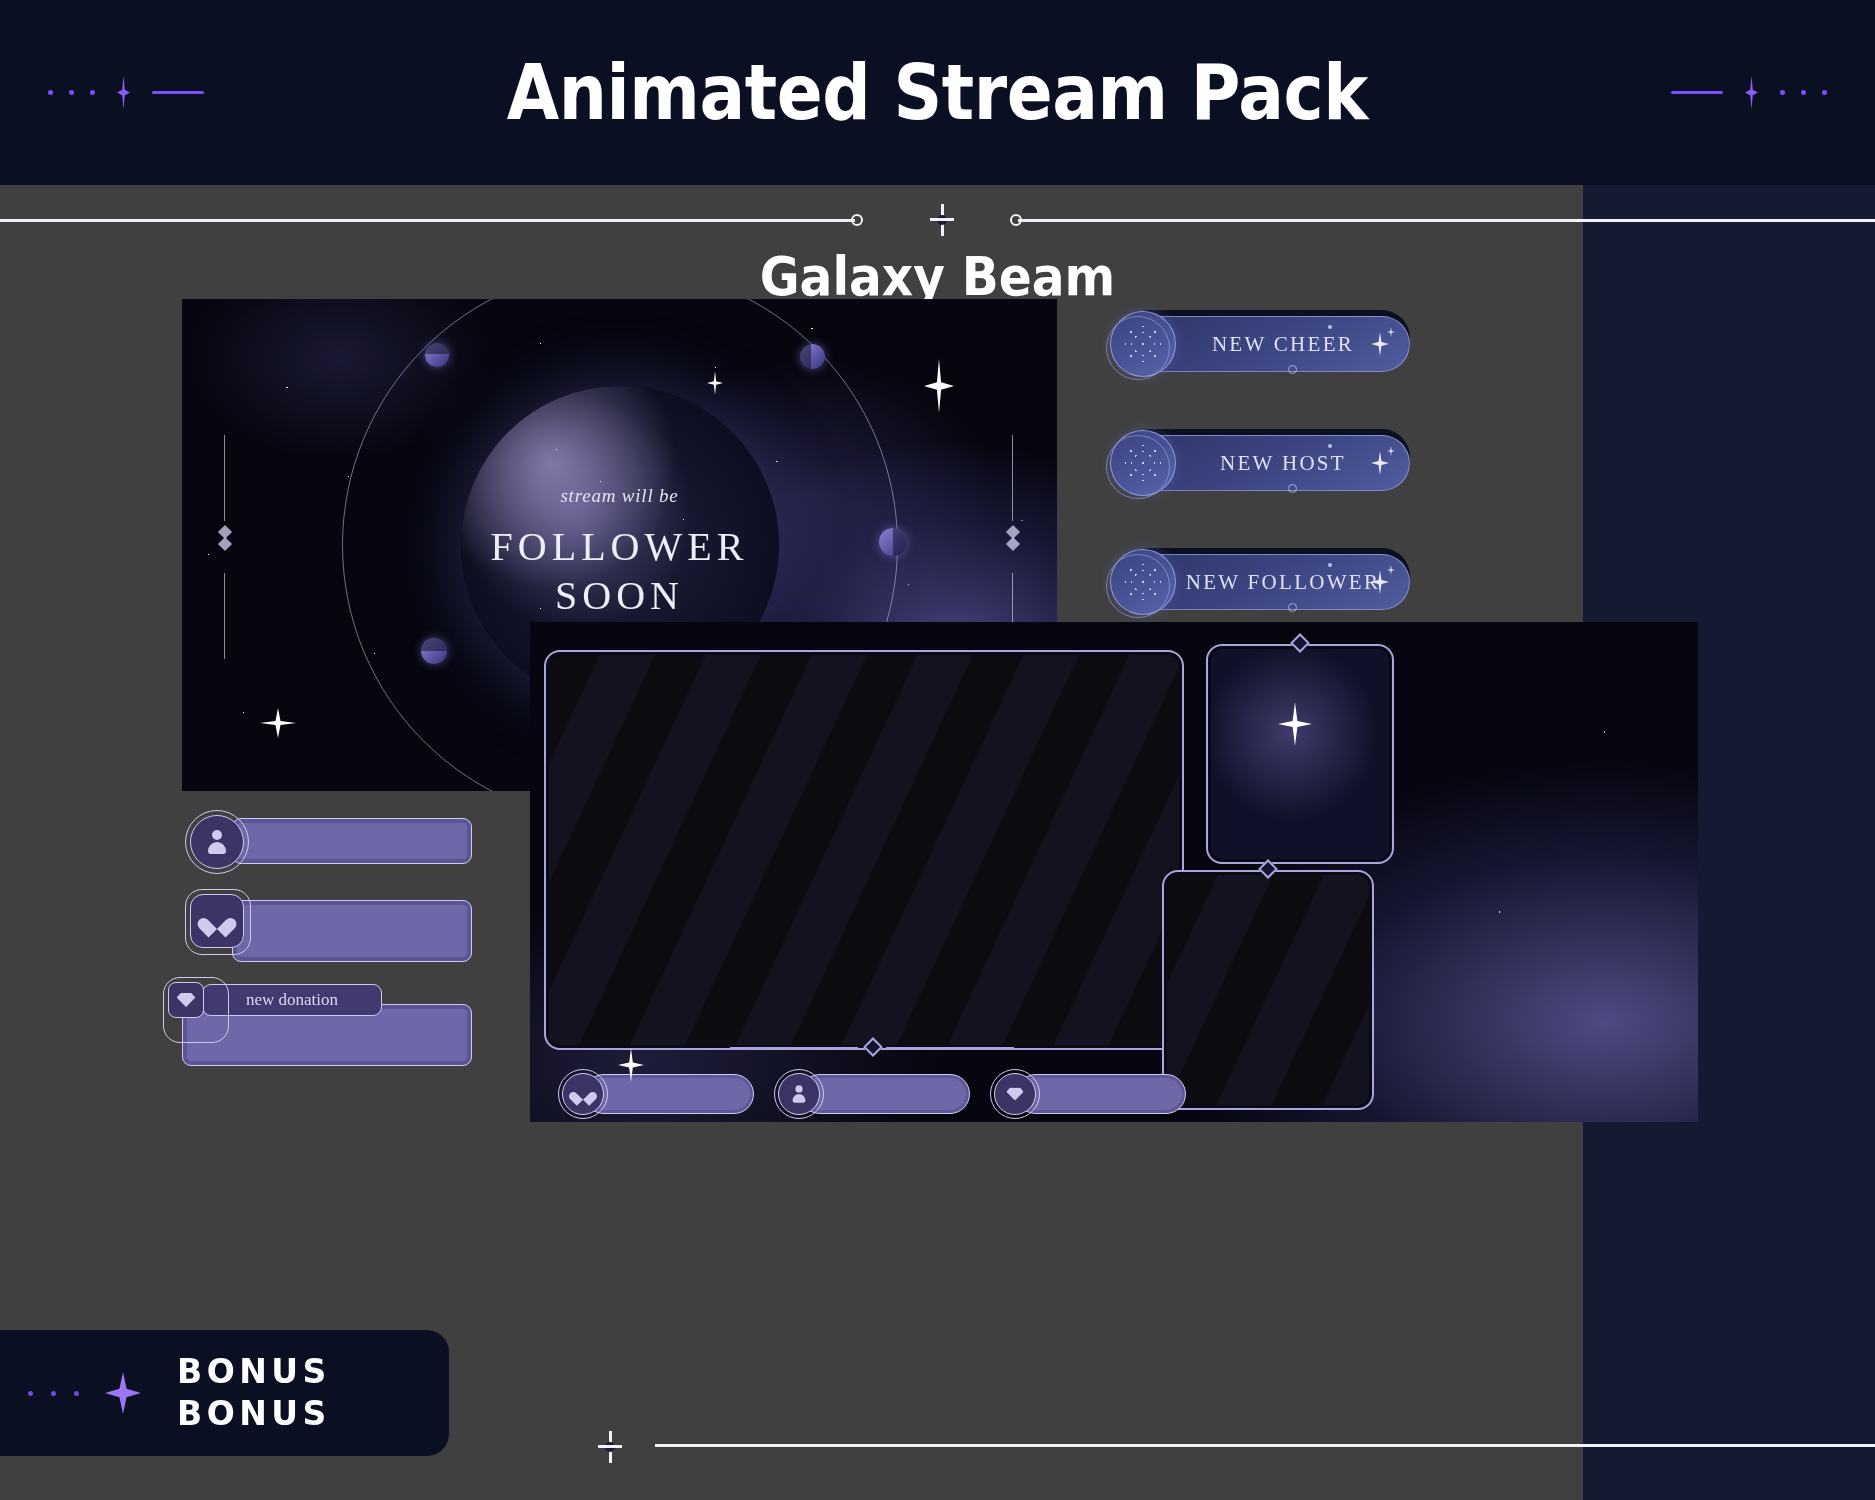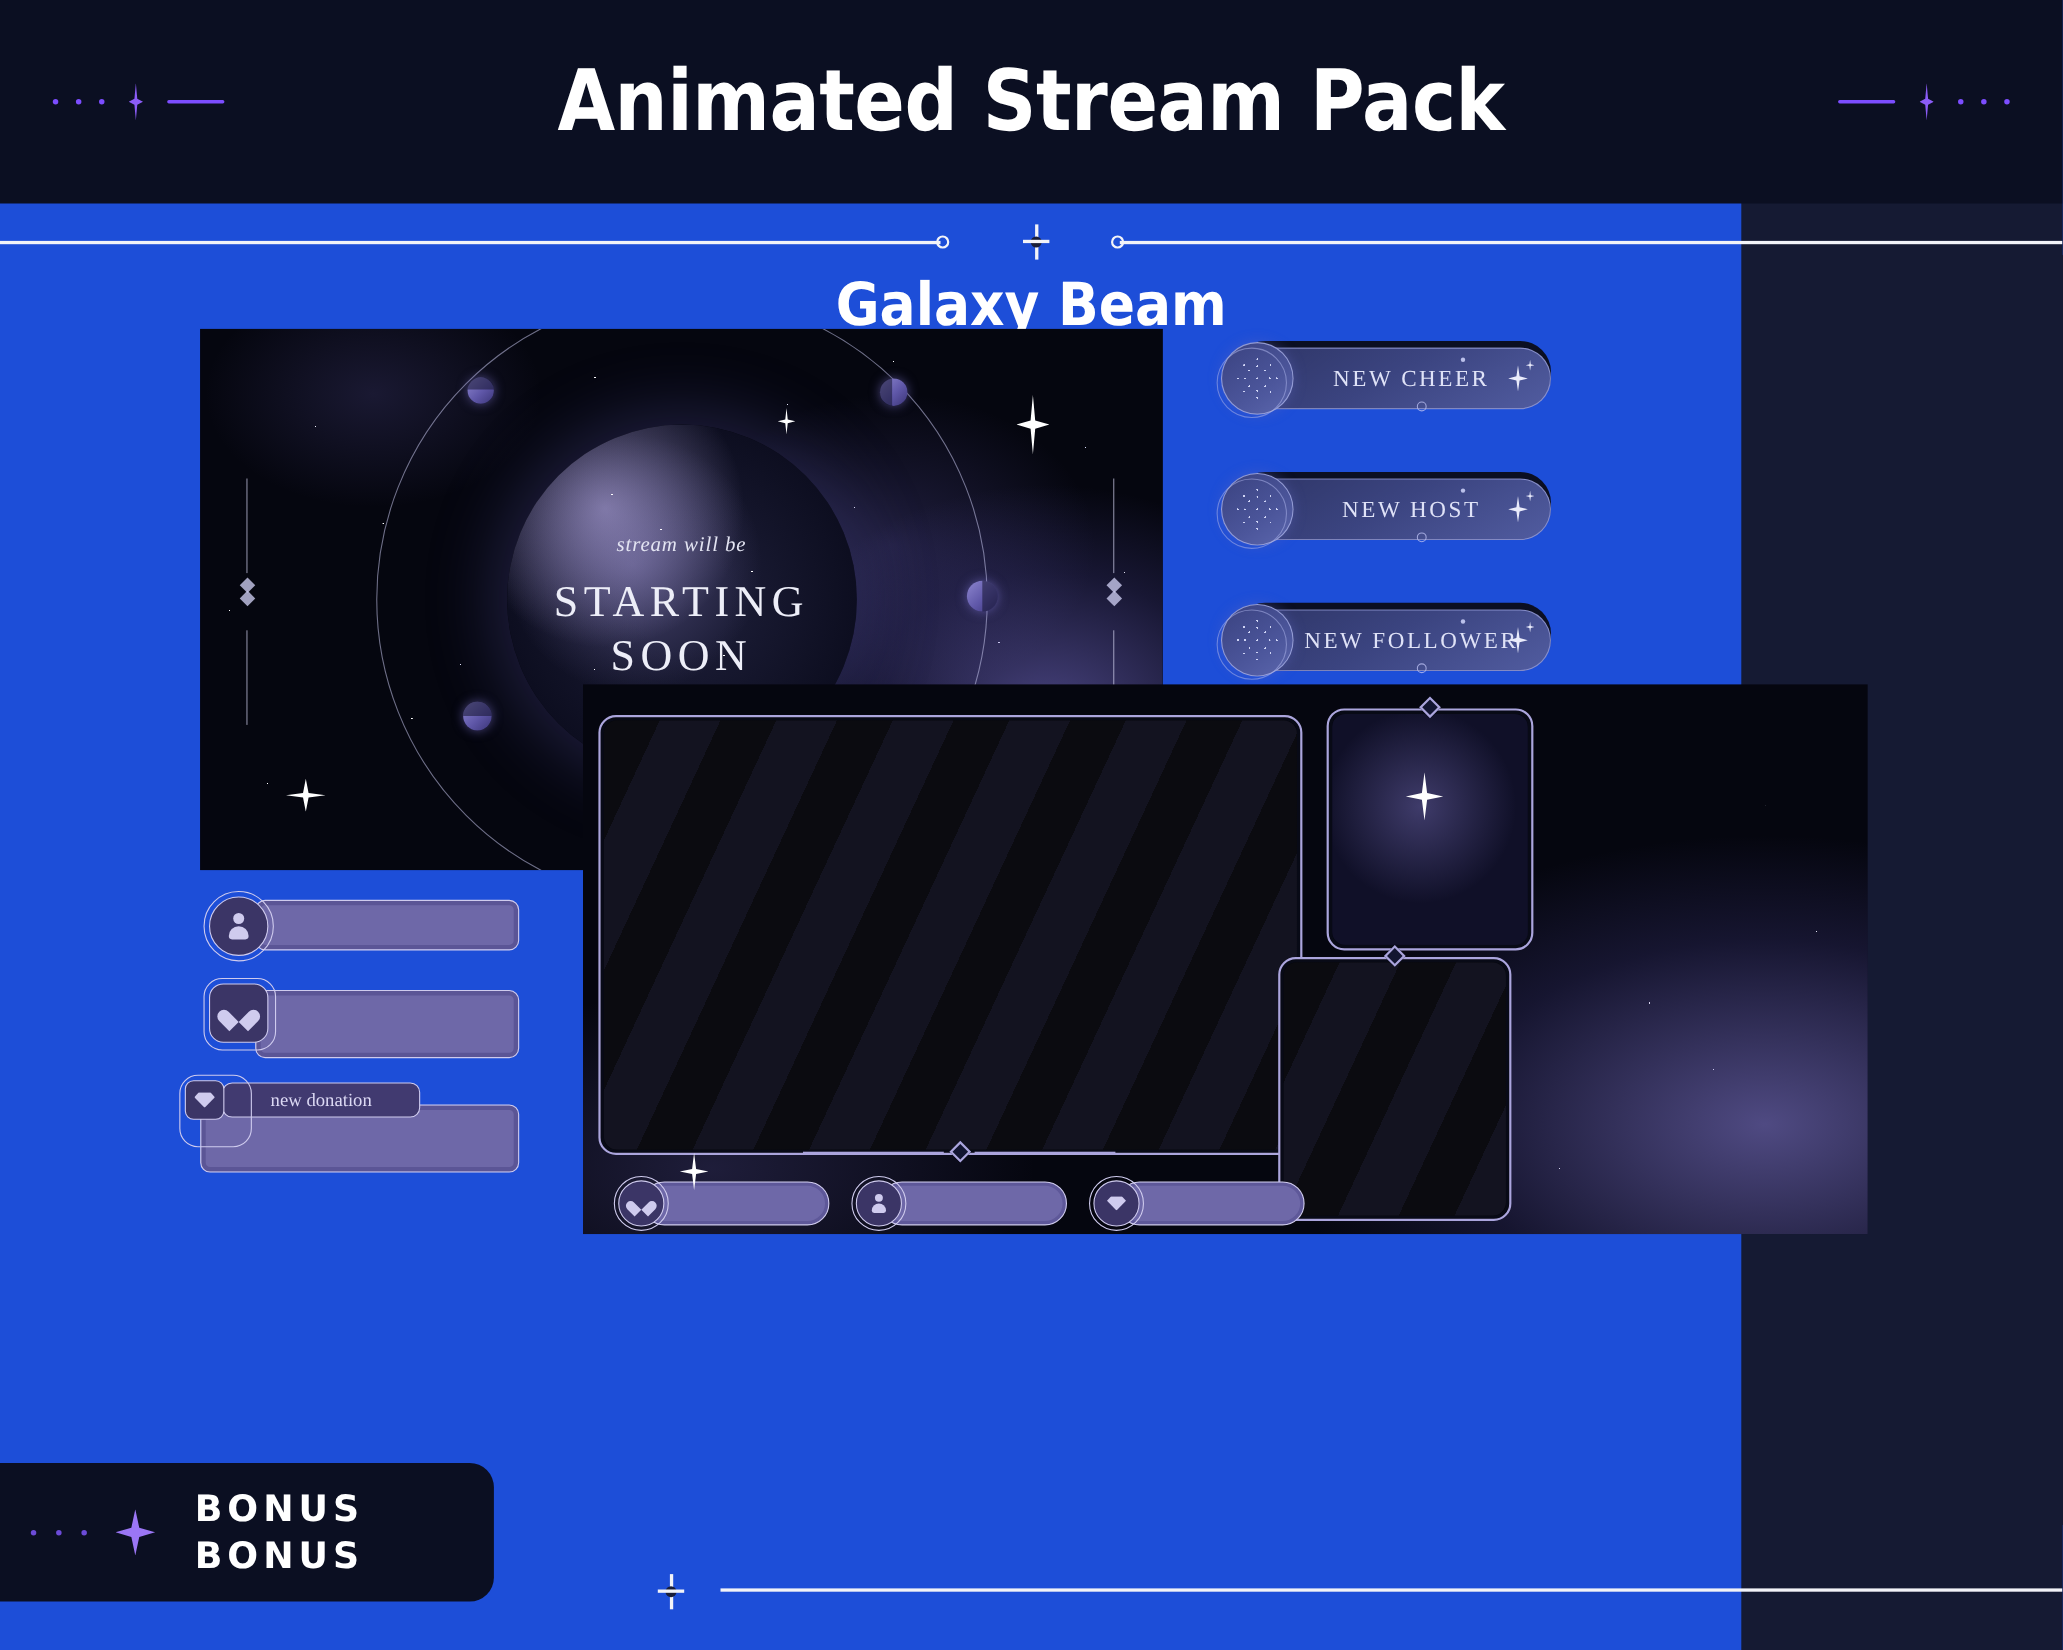--- a/index.html
+++ b/index.html
@@ -2,21 +2,21 @@
 <html><head>
 <meta charset="utf-8">
 <style>
   * { box-sizing: border-box; margin: 0; padding: 0; }
   html, body {
     width: 1875px; height: 1500px;
     background: #151a33;
     font-family: "Liberation Sans", sans-serif;
     overflow: hidden;
   }
-  #root { position: relative; width: 1583px; height: 1500px; background: #1d4ed8; }
+  #root { position: relative; width: 1583px; height: 1500px; background: #404040; }
 
   
   .header {
     position: absolute; left: 0; top: 0; width: 1875px; height: 185px;
     background: #0b0f22;
     display: flex; align-items: center; justify-content: center;
   }
   .header-title {
     font-family: "DejaVu Sans", sans-serif;
     font-weight: 700; font-size: 77px; color: #ffffff;
@@ -442,21 +442,21 @@
     </div>
     <div class="side-orn orn-r">
       <span class="vline v1"></span>
         <span class="diam d1"></span>
         <span class="diam d2"></span>
         <span class="vline v2"></span>
     </div>
 
     <div class="ss-text">
       <div class="ss-small">stream will be</div>
-      <div class="ss-big">STARTING</div>
+      <div class="ss-big">FOLLOWER</div>
       <div class="ss-big">SOON</div>
     </div>
   </div>
 
   <div class="alerts">
 
     <div class="alert">
       <div class="alert-shadow"></div>
       <div class="alert-body">
         <span class="alert-label">NEW CHEER</span>

